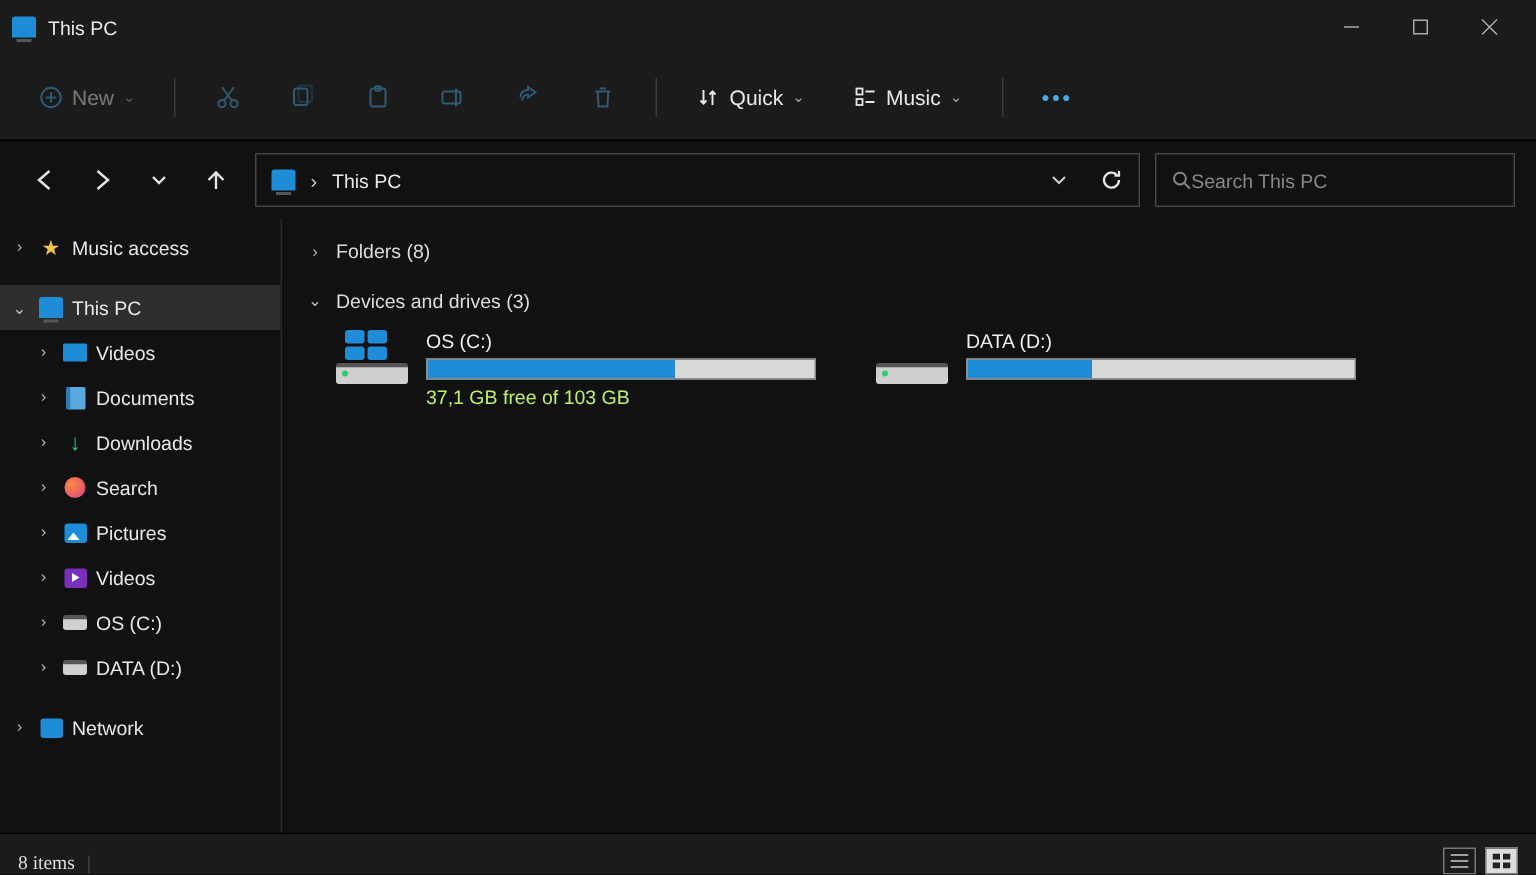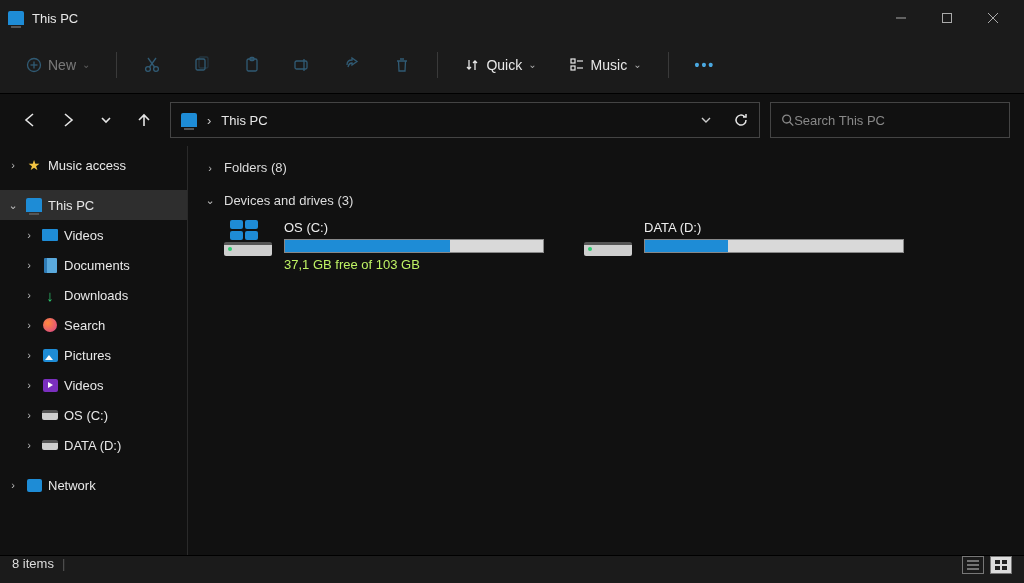--- a/index.html
+++ b/index.html
@@ -168,24 +168,25 @@
     position:relative; margin-bottom:4px;
   }
   .drive-bar .fill {
     position:absolute; left:0; top:0; bottom:0;
     background:#1e8cd6;
   }
   .drive-free { font-size: 13px; color:#bef264; }
   .statusbar {
     height: 28px;
     background: #1b1b1b;
-    display:flex; align-items:flex-start;
+    display:flex; align-items:flex-end;
     padding: 0 12px;
     justify-content: space-between;
     border-top:1px solid #000;
+    font-family:Liberation Serif, serif;
   }
   .statusbar .left { display:flex; align-items:center; gap:8px; color:#ddd; }
   .divv { color:#555; }
   .view-toggles { display:flex; gap:6px; }
   .vt { width:22px; height:18px; border:1px solid #777; display:flex; align-items:center; justify-content:center; }
   .vt.active { background:#ddd; color:#222; }
   svg { display:block; }
   .dots { letter-spacing: 2px; font-weight:bold; }
   .star-ico { color:#f4c542; font-size:14px; }
   .folder-ico {

